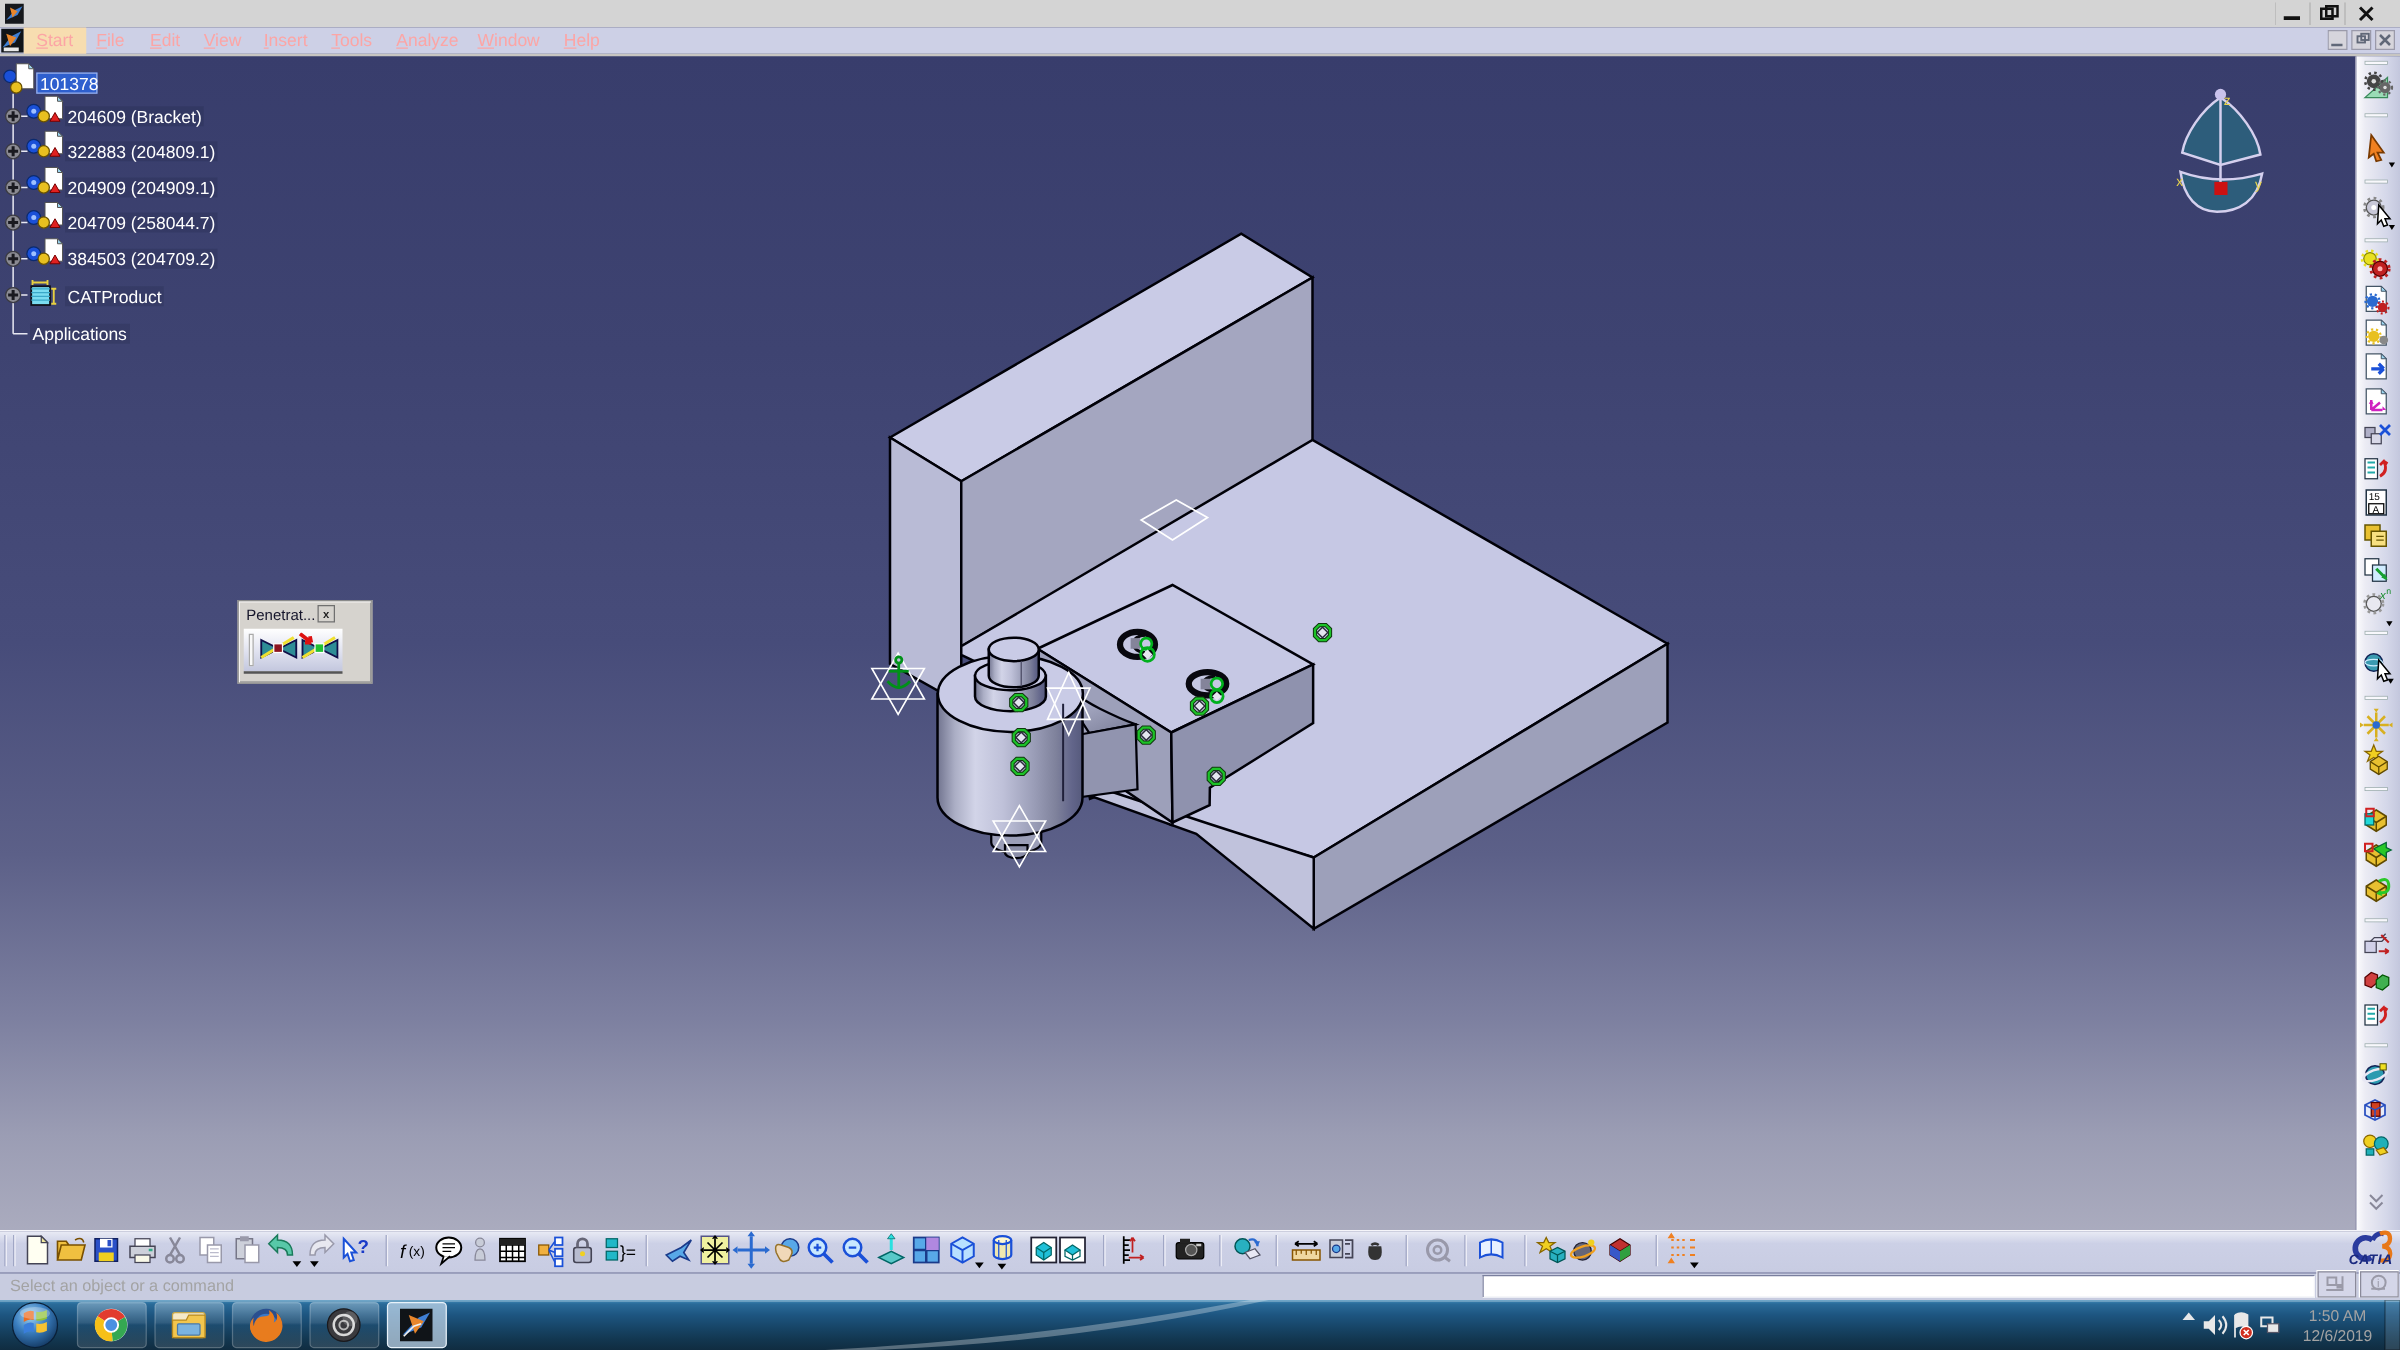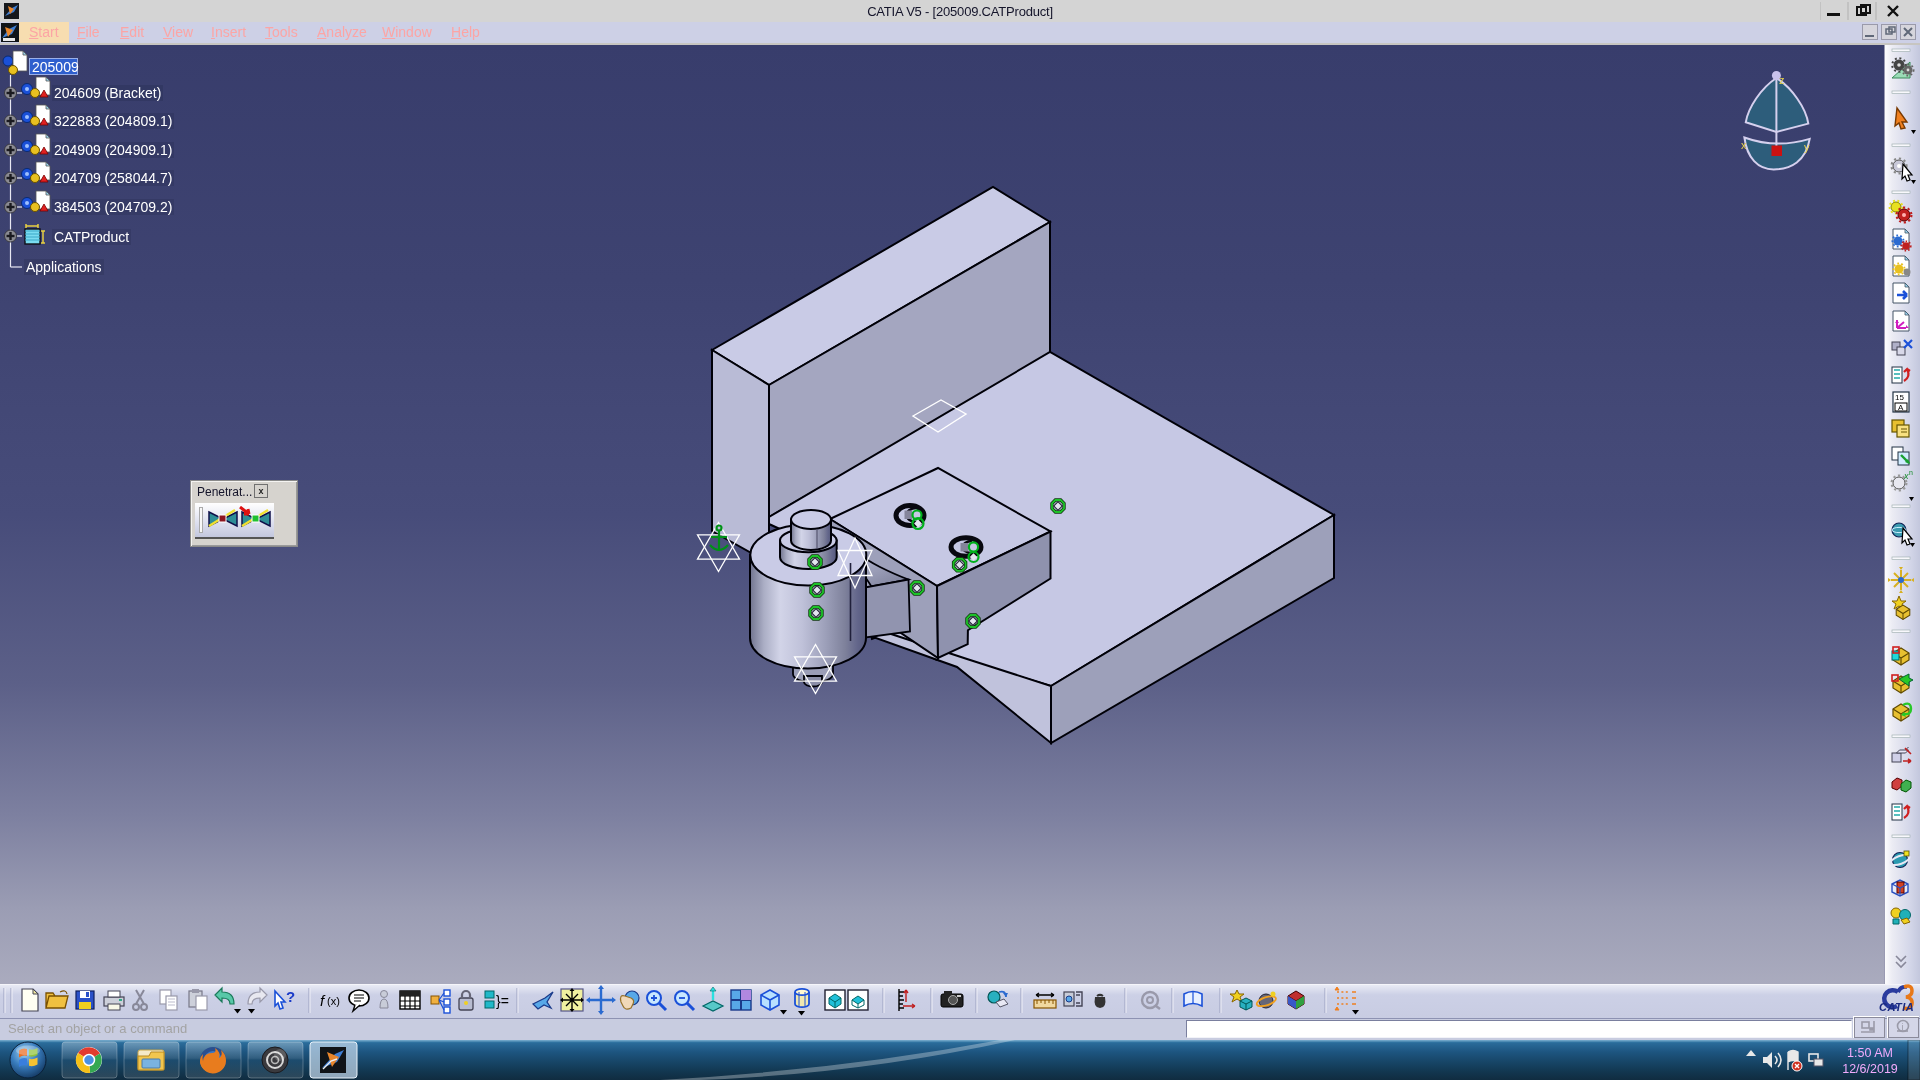--- a/index.html
+++ b/index.html
@@ -33,21 +33,21 @@
 #bottomtb { left:0; top:984px; width:1920px; height:34px; background:linear-gradient(180deg,#e9ebf5 0%,#ccd0e6 30%,#c8cce2 100%); border-top:1px solid #f5f5fa; }
 
 
 #statusbar { left:0; top:1018px; width:1920px; height:22px; background:#c8cce0; border-top:1px solid #8d92b2; }
 #statustext { left:8px; top:3px; font-size:13px; color:#a3a3a3; }
 #statusinput { left:1186px; top:2px; width:666px; height:18px; background:#ffffff; border:1px solid; border-color:#7a7f9e #f2f3f8 #f2f3f8 #7a7f9e; }
 
 
 #taskbar { left:0; top:1040px; width:1920px; height:40px;
   background:linear-gradient(180deg,#418bb9 0%,#2a6b99 8%,#1d5580 30%,#174567 55%,#12364f 80%,#102c40 100%); }
-#traytime { left:1820px; top:1045px; width:100px; text-align:center; color:#f0abfc; font-size:12.5px; line-height:16px; }
+#traytime { left:1820px; top:1045px; width:100px; text-align:center; color:#a3a3a3; font-size:12.5px; line-height:16px; }
 </style>
 </head>
 <body>
 <div id="root">
 
   <div id="viewport" class="abs"></div>
   <svg class="abs" style="left:0;top:45px" width="1884" height="939" viewBox="0 45 1884 939">
     <defs>
       <linearGradient id="cyl" x1="0" y1="0" x2="1" y2="0">
         <stop offset="0" stop-color="#71748f"></stop>
@@ -154,21 +154,20 @@
     <circle cx="1776.4" cy="75.5" r="4.5" fill="#c9c2ec"></circle>
     <rect x="1771.5" y="145.5" width="10.5" height="10.5" fill="#cc1111"></rect>
     <g fill="#e8d44d" font-size="11" font-family="Liberation Sans,sans-serif">
       <text x="1779" y="84">z</text>
       <text x="1741" y="149">x</text>
       <text x="1804" y="151">y</text>
     </g>
   </svg>
 
   <div id="titlebar" class="abs"></div>
-  <div id="titletext" class="abs">CATIA V5 - [205009.CATProduct]</div>
   <svg class="abs" style="left:1820px;top:0" width="100" height="22">
     <line x1="0" y1="2" x2="0" y2="20" stroke="#b0b0b0"></line>
     <line x1="28" y1="2" x2="28" y2="20" stroke="#b0b0b0"></line>
     <line x1="56" y1="2" x2="56" y2="20" stroke="#b0b0b0"></line>
     <rect x="7" y="13" width="13" height="3" fill="#111"></rect>
     <rect x="37" y="7" width="9" height="8" fill="none" stroke="#111" stroke-width="2"></rect>
     <rect x="41" y="5" width="9" height="8" fill="none" stroke="#111" stroke-width="2"></rect>
     <path d="M68,6 L78,16 M78,6 L68,16" stroke="#111" stroke-width="2.4"></path>
   </svg>
   <svg class="abs" style="left:0;top:0" width="20" height="22">
@@ -256,21 +255,21 @@
 
       <g>
         <rect x="25" y="184" width="15" height="15" fill="#7adcf0" stroke="#101018" stroke-width="1.4"></rect>
         <path d="M25,186 h15 M25,189 h15 M25,192 h15 M25,195 h15" stroke="#3aa8c8" stroke-width="1"></path>
         <path d="M26,181 h12 M26,179 v4 M38,179 v4" stroke="#e8d040" stroke-width="1.5" fill="none"></path>
         <path d="M43,186 v12 M41,186 h4 M41,198 h4" stroke="#e8d040" stroke-width="1.5" fill="none"></path>
       </g>
     </svg>
 
     <div class="abs" style="left:29px;top:13px;width:49px;height:17px;background:#2e5fce;border:1px solid #9ab0e8"></div>
-    <div class="treetext abs" style="left:32px;top:14px">205009</div>
+    <div class="treetext abs" style="left:32px;top:14px">101378</div>
     <div class="treetext abs" style="left:52px;top:40px"><span class="lbl">204609 (Bracket)</span></div>
     <div class="treetext abs" style="left:52px;top:68px"><span class="lbl">322883 (204809.1)</span></div>
     <div class="treetext abs" style="left:52px;top:97px"><span class="lbl">204909 (204909.1)</span></div>
     <div class="treetext abs" style="left:52px;top:125px"><span class="lbl">204709 (258044.7)</span></div>
     <div class="treetext abs" style="left:52px;top:154px"><span class="lbl">384503 (204709.2)</span></div>
     <div class="treetext abs" style="left:52px;top:184px"><span class="lbl">CATProduct</span></div>
     <div class="treetext abs" style="left:24px;top:214px"><span class="lbl">Applications</span></div>
   </div>
 
   <div class="abs" style="left:190px;top:480px;width:108px;height:67px;background:#d6d3ce;border:1px solid #8a8a8a;box-shadow:inset 1px 1px 0 #f5f4f2, inset -1px -1px 0 #9a9a9a">

